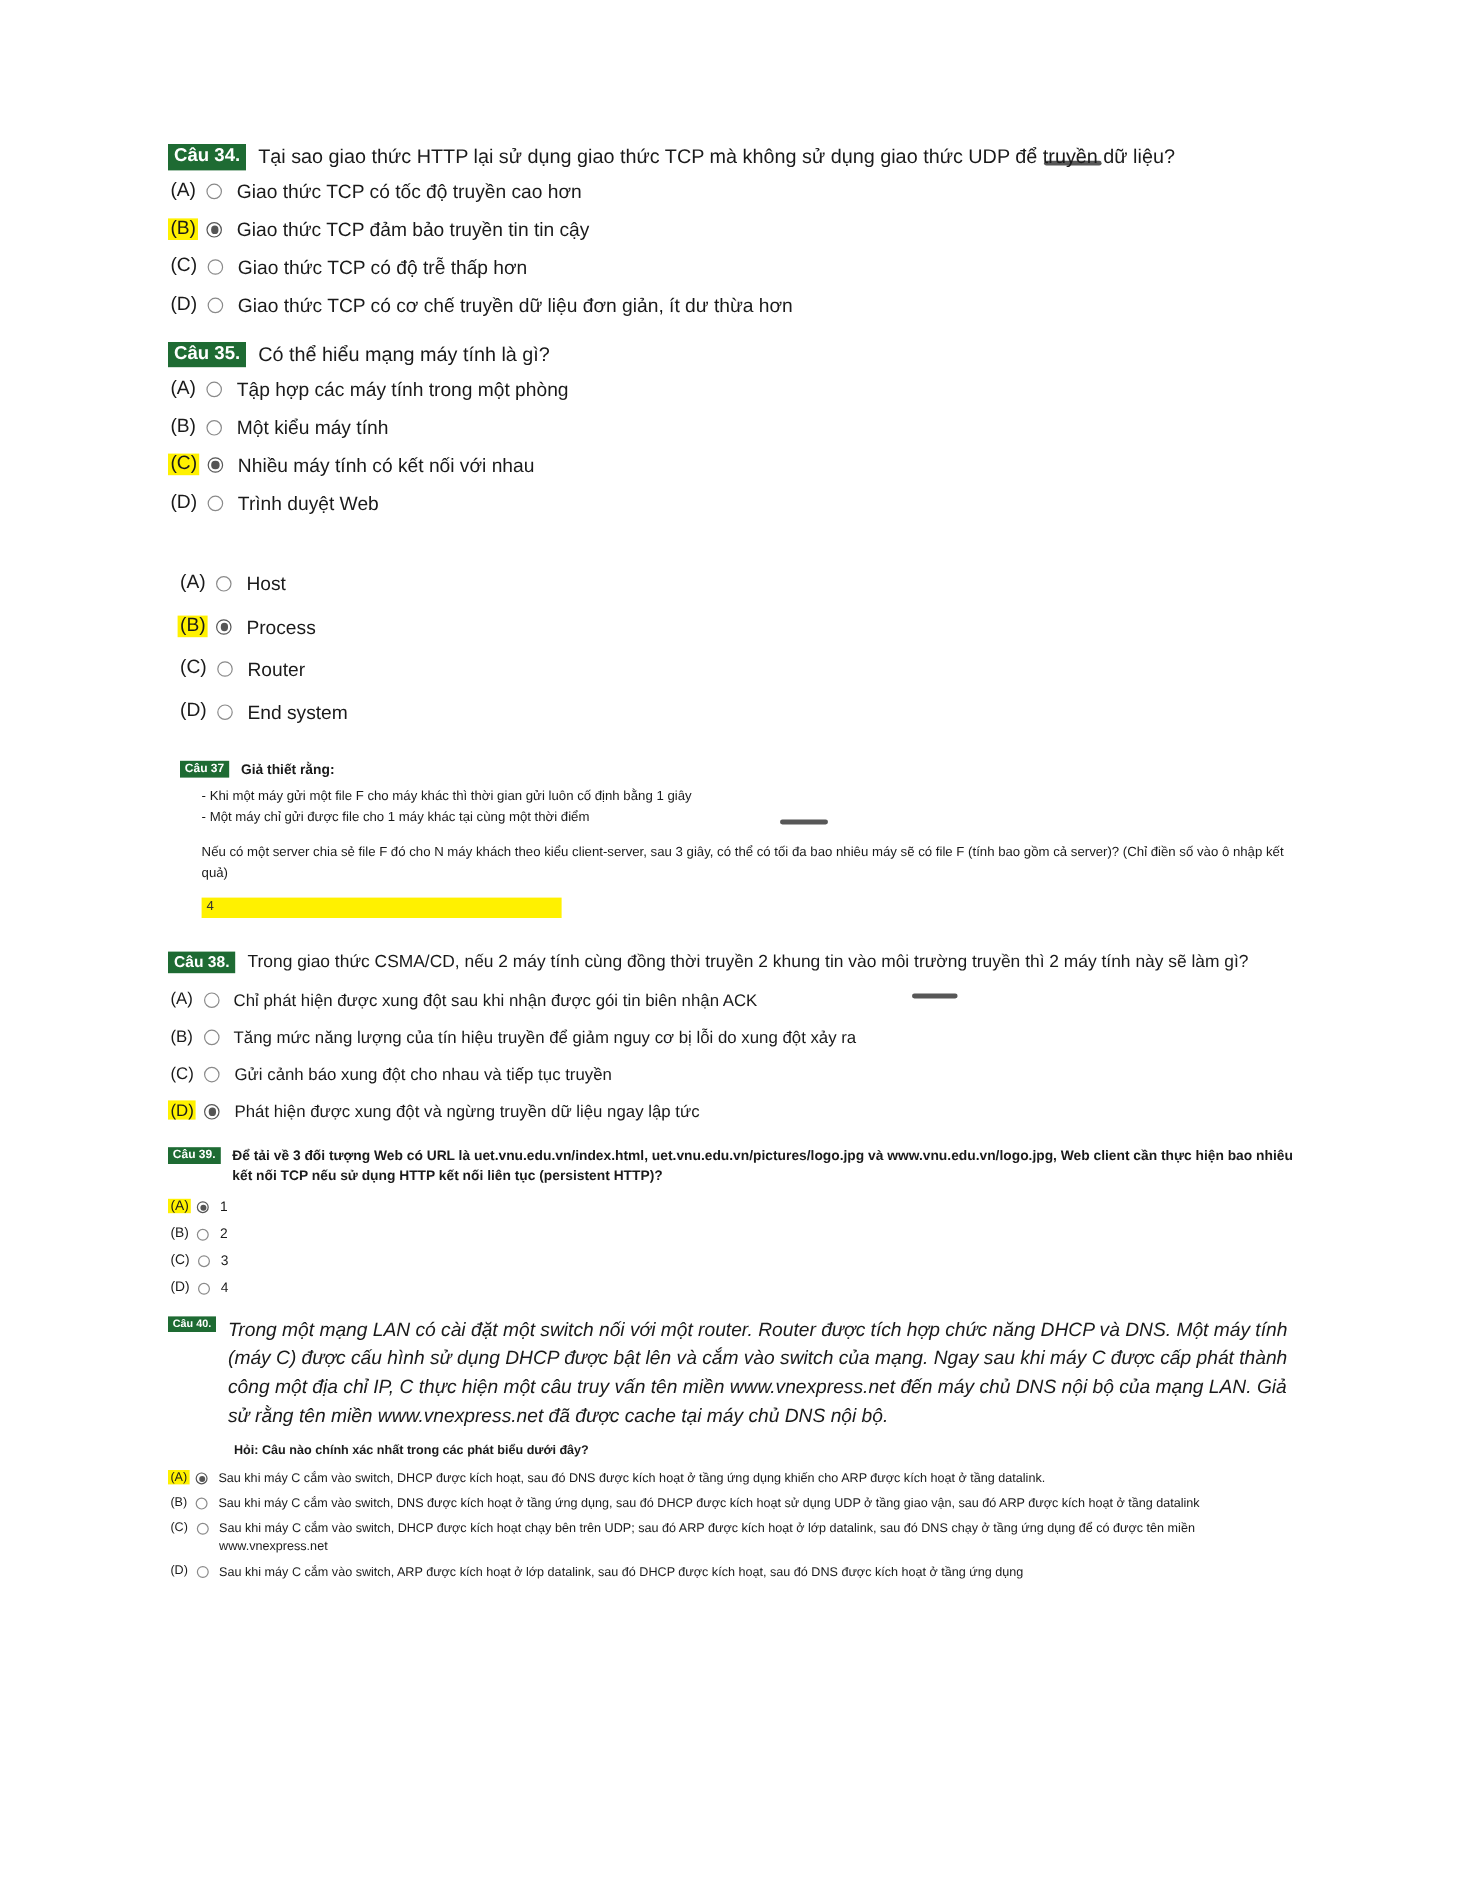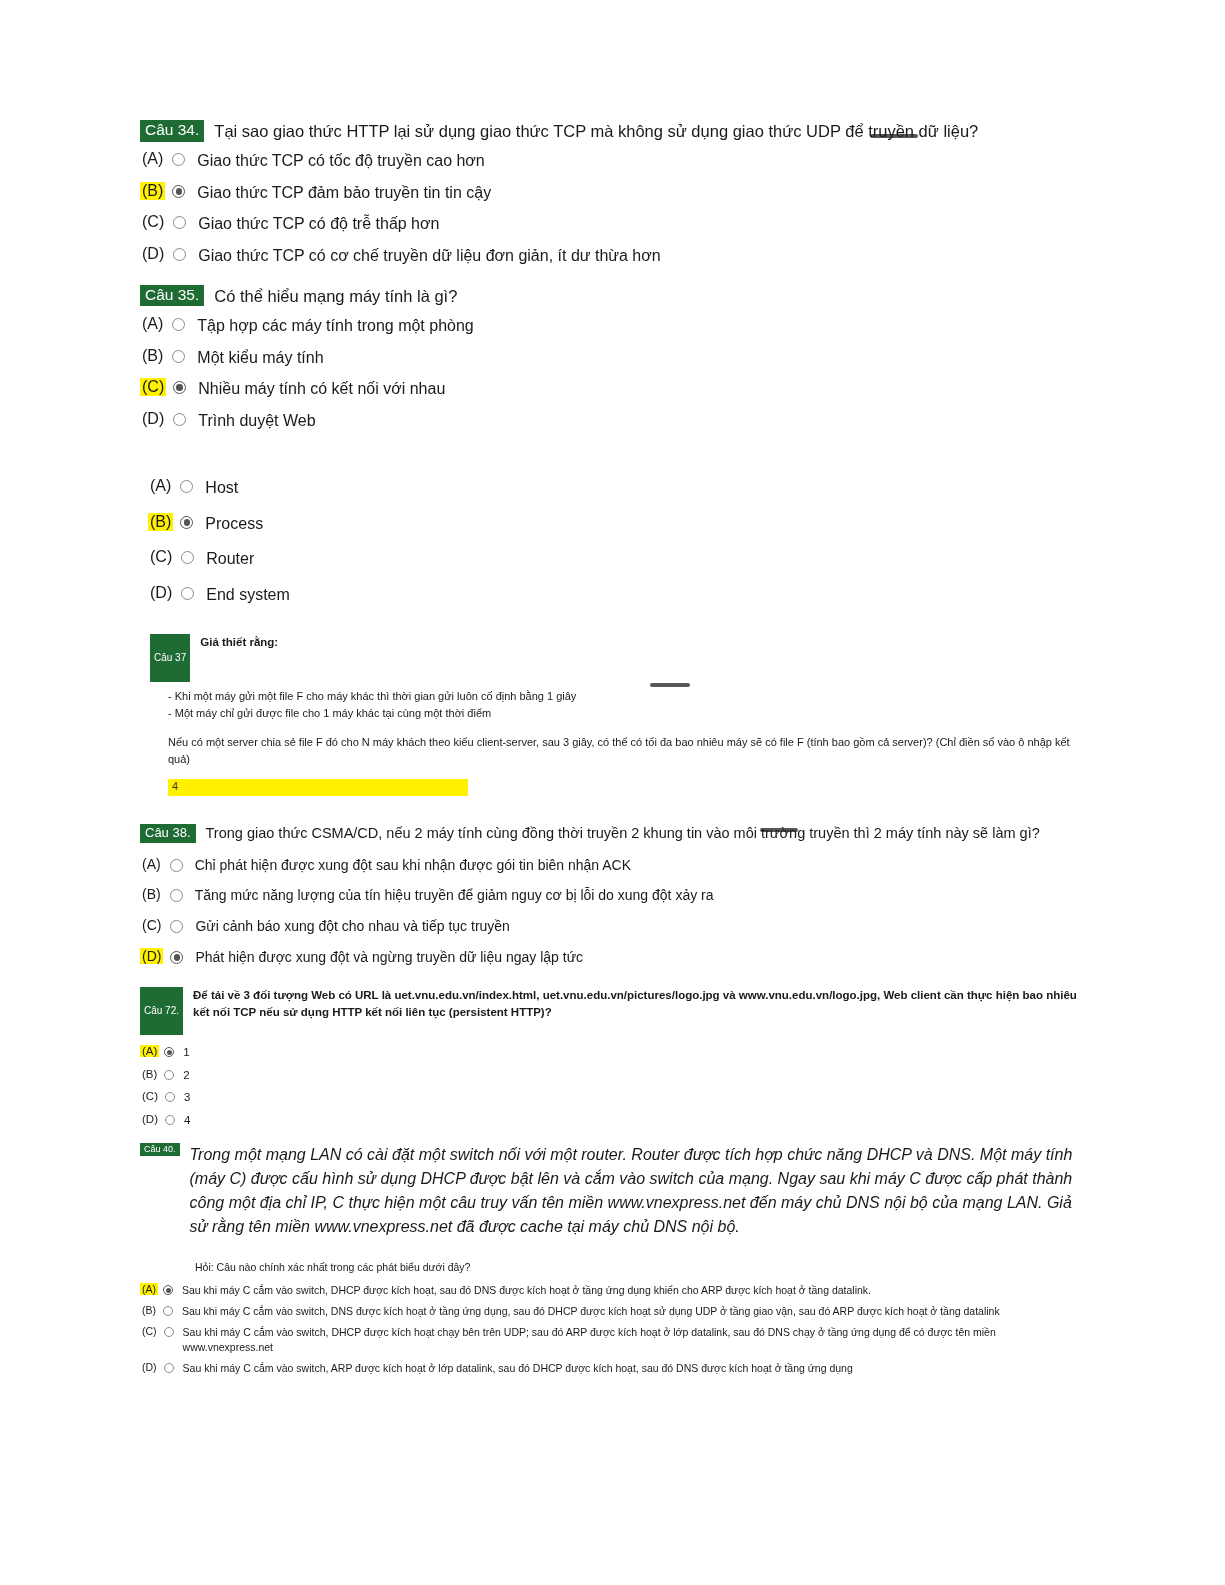--- a/index.html
+++ b/index.html
@@ -31,41 +31,41 @@
   
   .qblock { margin-bottom: 6px; }
 
   .qhead {
     display: flex;
     align-items: flex-start;
   }
   .qtag {
     background: #1e6b33;
     color: #ffffff;
-    font-weight: normal;
+    font-weight: bold;
     padding: 1px 5px 2px 5px;
     margin-right: 10px;
     white-space: nowrap;
     flex: none;
     line-height: 1.2;
   }
   .qtext { flex: 1; }
 
   
   .big .qtag { font-size: 15.5px; }
   .big .qtext { font-size: 16.5px; line-height: 1.35; }
   .big .opt { font-size: 16px; }
 
   
   .med .qtag { font-size: 13px; }
   .med .qtext { font-size: 14.5px; line-height: 1.35; }
   .med .opt { font-size: 14px; }
 
   
-  .sm .qtag { font-size: 10px; padding: 18px 4px; }
+  .sm .qtag { font-size: 10px; padding: 1px 4px; }
   .sm .qtext { font-size: 11.5px; line-height: 1.45; font-weight: bold; }
   .sm .opt { font-size: 11.5px; }
 
   
   .tiny .qtag { font-size: 9px; padding: 1px 4px; }
   .tiny .qtext { font-size: 16px; line-height: 1.5; font-style: italic; }
   .tiny .opt { font-size: 10.5px; }
 
   .opts { margin-top: 8px; }
   .opt {
@@ -281,21 +281,21 @@
           <span class="radio sel"></span>
           <span class="olabel">Phát hiện được xung đột và ngừng truyền dữ liệu ngay lập tức</span>
         </div>
       </div>
     </div>
 
     <div class="spacer-sm"></div>
 
     <div class="qblock sm">
       <div class="qhead">
-        <span class="qtag">Câu 72.</span>
+        <span class="qtag">Câu 39.</span>
         <span class="qtext">Để tải về 3 đối tượng Web có URL là uet.vnu.edu.vn/index.html, uet.vnu.edu.vn/pictures/logo.jpg và www.vnu.edu.vn/logo.jpg, Web client cần thực hiện bao nhiêu kết nối TCP nếu sử dụng HTTP kết nối liên tục (persistent HTTP)?</span>
       </div>
       <div class="opts" style="margin-top:10px;">
         <div class="opt">
           <span class="letter hl">(A)</span>
           <span class="radio sel"></span>
           <span class="olabel">1</span>
         </div>
         <div class="opt">
           <span class="letter">(B)</span>
@@ -315,21 +315,21 @@
       </div>
     </div>
 
     <div class="spacer-sm"></div>
 
     <div class="qblock tiny">
       <div class="qhead">
         <span class="qtag">Câu 40.</span>
         <span class="qtext">Trong một mạng LAN có cài đặt một switch nối với một router. Router được tích hợp chức năng DHCP và DNS. Một máy tính (máy C) được cấu hình sử dụng DHCP được bật lên và cắm vào switch của mạng. Ngay sau khi máy C được cấp phát thành công một địa chỉ IP, C thực hiện một câu truy vấn tên miền www.vnexpress.net đến máy chủ DNS nội bộ của mạng LAN. Giả sử rằng tên miền www.vnexpress.net đã được cache tại máy chủ DNS nội bộ.</span>
       </div>
-      <div style="margin-left:55px; margin-top:22px; font-size:10.5px; font-weight:normal;">Hỏi: Câu nào chính xác nhất trong các phát biểu dưới đây?</div>
+      <div style="margin-left:55px; margin-top:10px; font-size:10.5px; font-weight:bold;">Hỏi: Câu nào chính xác nhất trong các phát biểu dưới đây?</div>
       <div class="opts" style="margin-top:10px;">
         <div class="opt">
           <span class="letter hl">(A)</span>
           <span class="radio sel"></span>
           <span class="olabel">Sau khi máy C cắm vào switch, DHCP được kích hoạt, sau đó DNS được kích hoạt ở tầng ứng dụng khiến cho ARP được kích hoạt ở tầng datalink.</span>
         </div>
         <div class="opt">
           <span class="letter">(B)</span>
           <span class="radio"></span>
           <span class="olabel">Sau khi máy C cắm vào switch, DNS được kích hoạt ở tầng ứng dụng, sau đó DHCP được kích hoạt sử dụng UDP ở tầng giao vận, sau đó ARP được kích hoạt ở tầng datalink</span>

